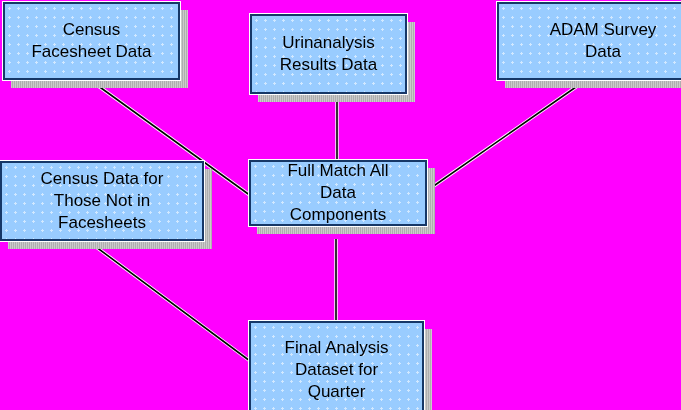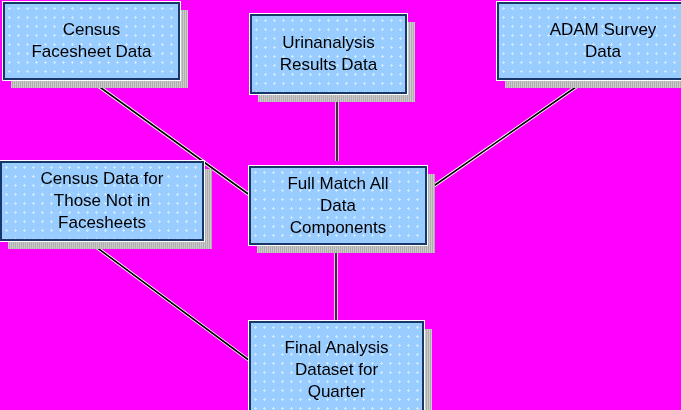--- a/index.html
+++ b/index.html
@@ -108,21 +108,21 @@
 
   <div class="node" style="left: 0px; top: 161px; width: 204px; height: 80px;">
     <div class="shadow"></div>
     <div class="face">
       <span class="label">Census Data for
 Those Not in
 Facesheets</span>
     </div>
   </div>
 
-  <div class="node" style="left: 249px; top: 160px; width: 178px; height: 79px; margin-top: 6px;">
+  <div class="node" style="left: 249px; top: 160px; width: 178px; height: 66px;">
     <div class="shadow"></div>
     <div class="face">
       <span class="label">Full Match All
 Data
 Components</span>
     </div>
   </div>
 
   <div class="node" style="left: 249px; top: 321px; width: 175px; height: 98px;">
     <div class="shadow"></div>

